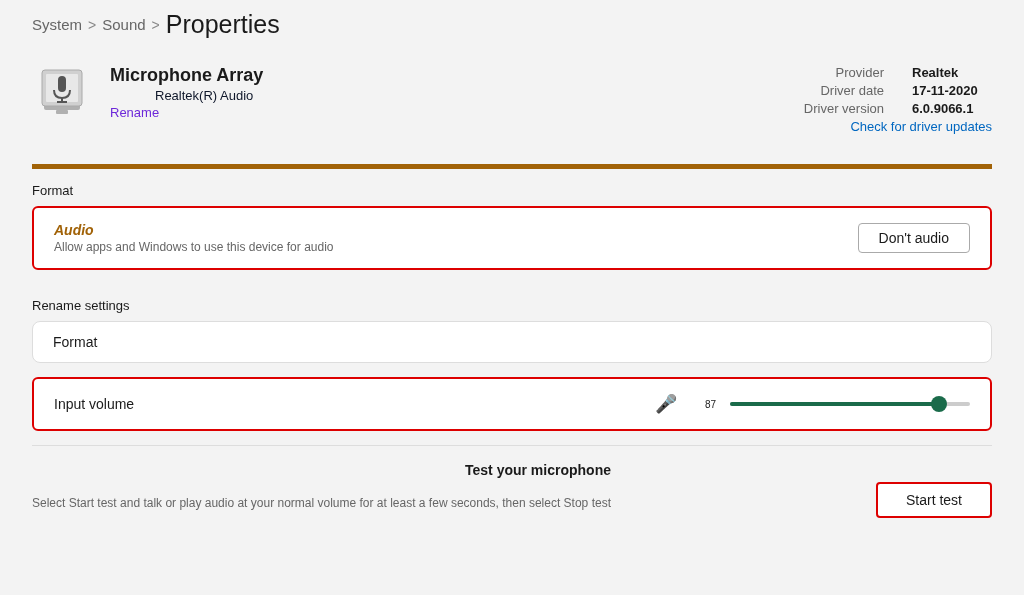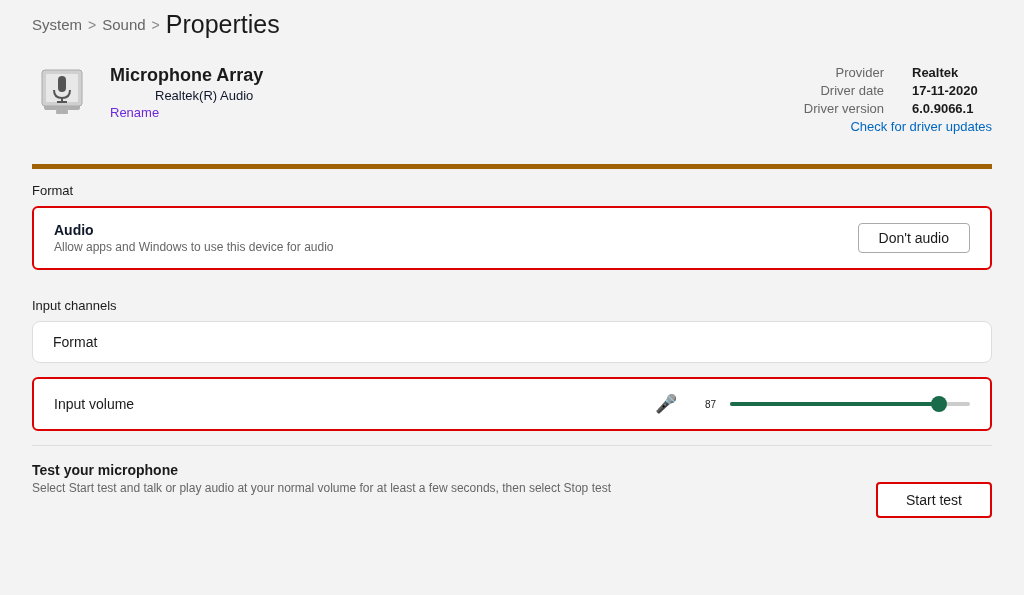--- a/index.html
+++ b/index.html
@@ -150,21 +150,22 @@
 
     .card-text-block {
       display: flex;
       flex-direction: column;
       gap: 2px;
     }
 
     .card-title {
       font-size: 14px;
       font-weight: 600;
-      color: #0f172a;
+      color: #a16207;
+      font-style: italic;
     }
 
     .card-desc {
       font-size: 12px;
       color: #666;
     }
 
     .dont-allow-btn {
       background: #fff;
       border: 1px solid #aaa;
@@ -267,21 +268,22 @@
       border-top: 1px solid #ddd;
       padding: 16px 0 0 0;
       display: flex;
       align-items: flex-start;
       justify-content: space-between;
     }
 
     .test-text-block {
       display: flex;
       flex-direction: column;
-      gap: 3px;
+      gap: 18px;
+      text-align: right;
     }
 
     .test-title {
       font-size: 14px;
       font-weight: 600;
       color: #1a1a1a;
     }
 
     .test-desc {
       font-size: 12px;
@@ -359,21 +361,21 @@
   <div class="section-title">Format</div>
 
   <div class="card highlighted">
     <div class="card-text-block">
       <span class="card-title">Audio</span>
       <span class="card-desc">Allow apps and Windows to use this device for audio</span>
     </div>
     <button class="dont-allow-btn">Don't audio</button>
   </div>
 
-  <div class="section-title">Input channels</div>
+  <div class="section-title">Rename settings</div>
 
   <div class="format-row">
     <span class="format-label">Format</span>
   </div>
 
   <div class="card highlighted">
     <span class="volume-label-text">Input volume</span>
     <div class="volume-row">
       <span class="mic-small-icon">🎤</span>
       <span class="volume-number">87</span>

